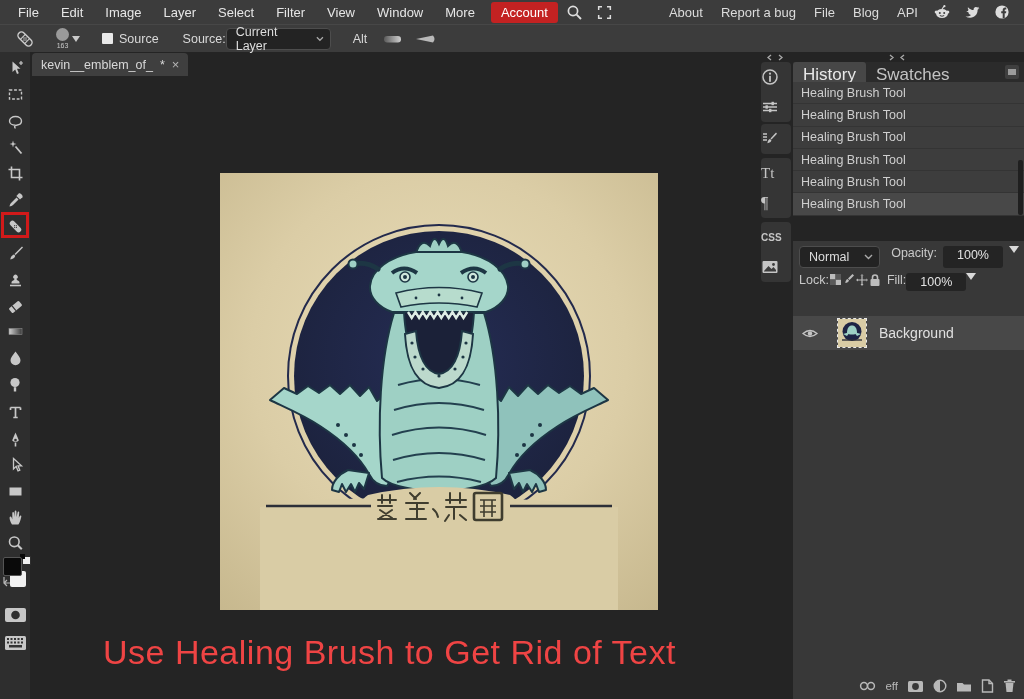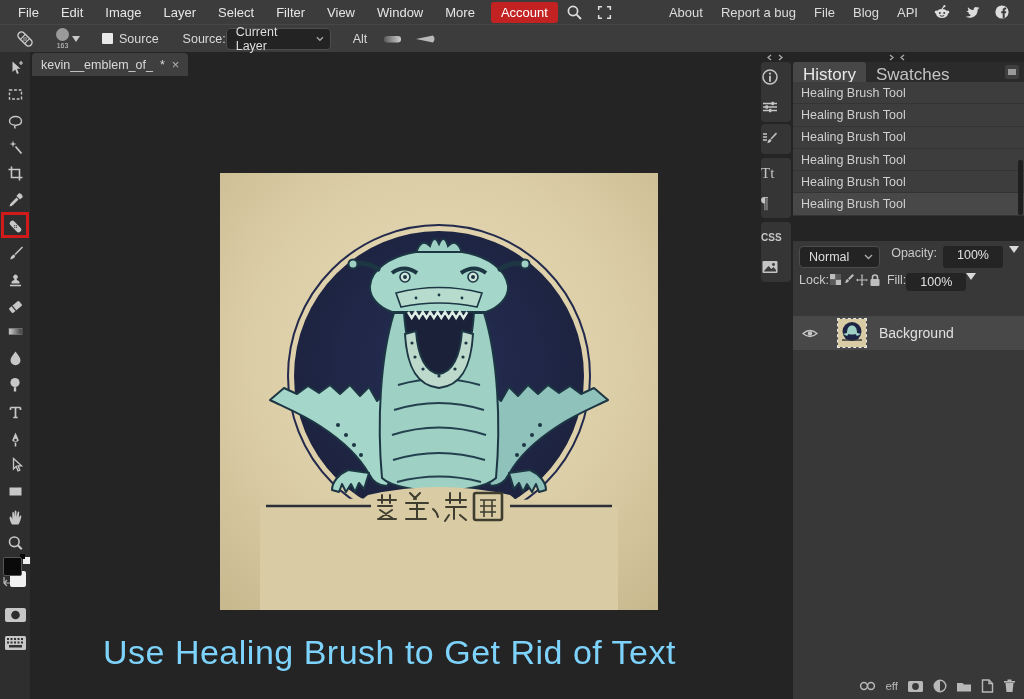--- a/index.html
+++ b/index.html
@@ -438,21 +438,21 @@
       <path d="M213 336 q4 3 5 8"></path>
       <path d="M230 320 v10 M240 320 v10 M226 327 h20 M226 334 h20 M234 334 v12 M229 342 l-4 6 M240 342 l6 5"></path>
     </g>
     <g stroke="#3f3d2f" fill="none">
       <rect x="254" y="320" width="28" height="27" rx="2" stroke-width="2.6"></rect>
       <path d="M260 327 h16 M260 333 h16 M260 339 h16 M264 327 v17 M272 327 v17" stroke-width="1.6"></path>
     </g>
   </svg>
 </div>
 
-<div class="abs annotation" style="color:#7dd3fc">Use Healing Brush to Get Rid of Text</div>
+<div class="abs annotation" style="color:#ef4444">Use Healing Brush to Get Rid of Text</div>
 
 <svg class="abs" style="left:766px;top:54px" width="18" height="7" viewBox="0 0 18 7">
     <path d="M5 1 L2 3.5 L5 6 M13 1 L16 3.5 L13 6" fill="none" stroke="#a9a9a9" stroke-width="1.3"></path>
   </svg>
 <svg class="abs" style="left:888px;top:54px" width="18" height="7" viewBox="0 0 18 7">
     <path d="M2 1 L5 3.5 L2 6 M16 1 L13 3.5 L16 6" fill="none" stroke="#a9a9a9" stroke-width="1.3"></path>
   </svg>
 
 <div class="strip-group" style="top:62px;height:60px">
   <div class="strip-cell">

